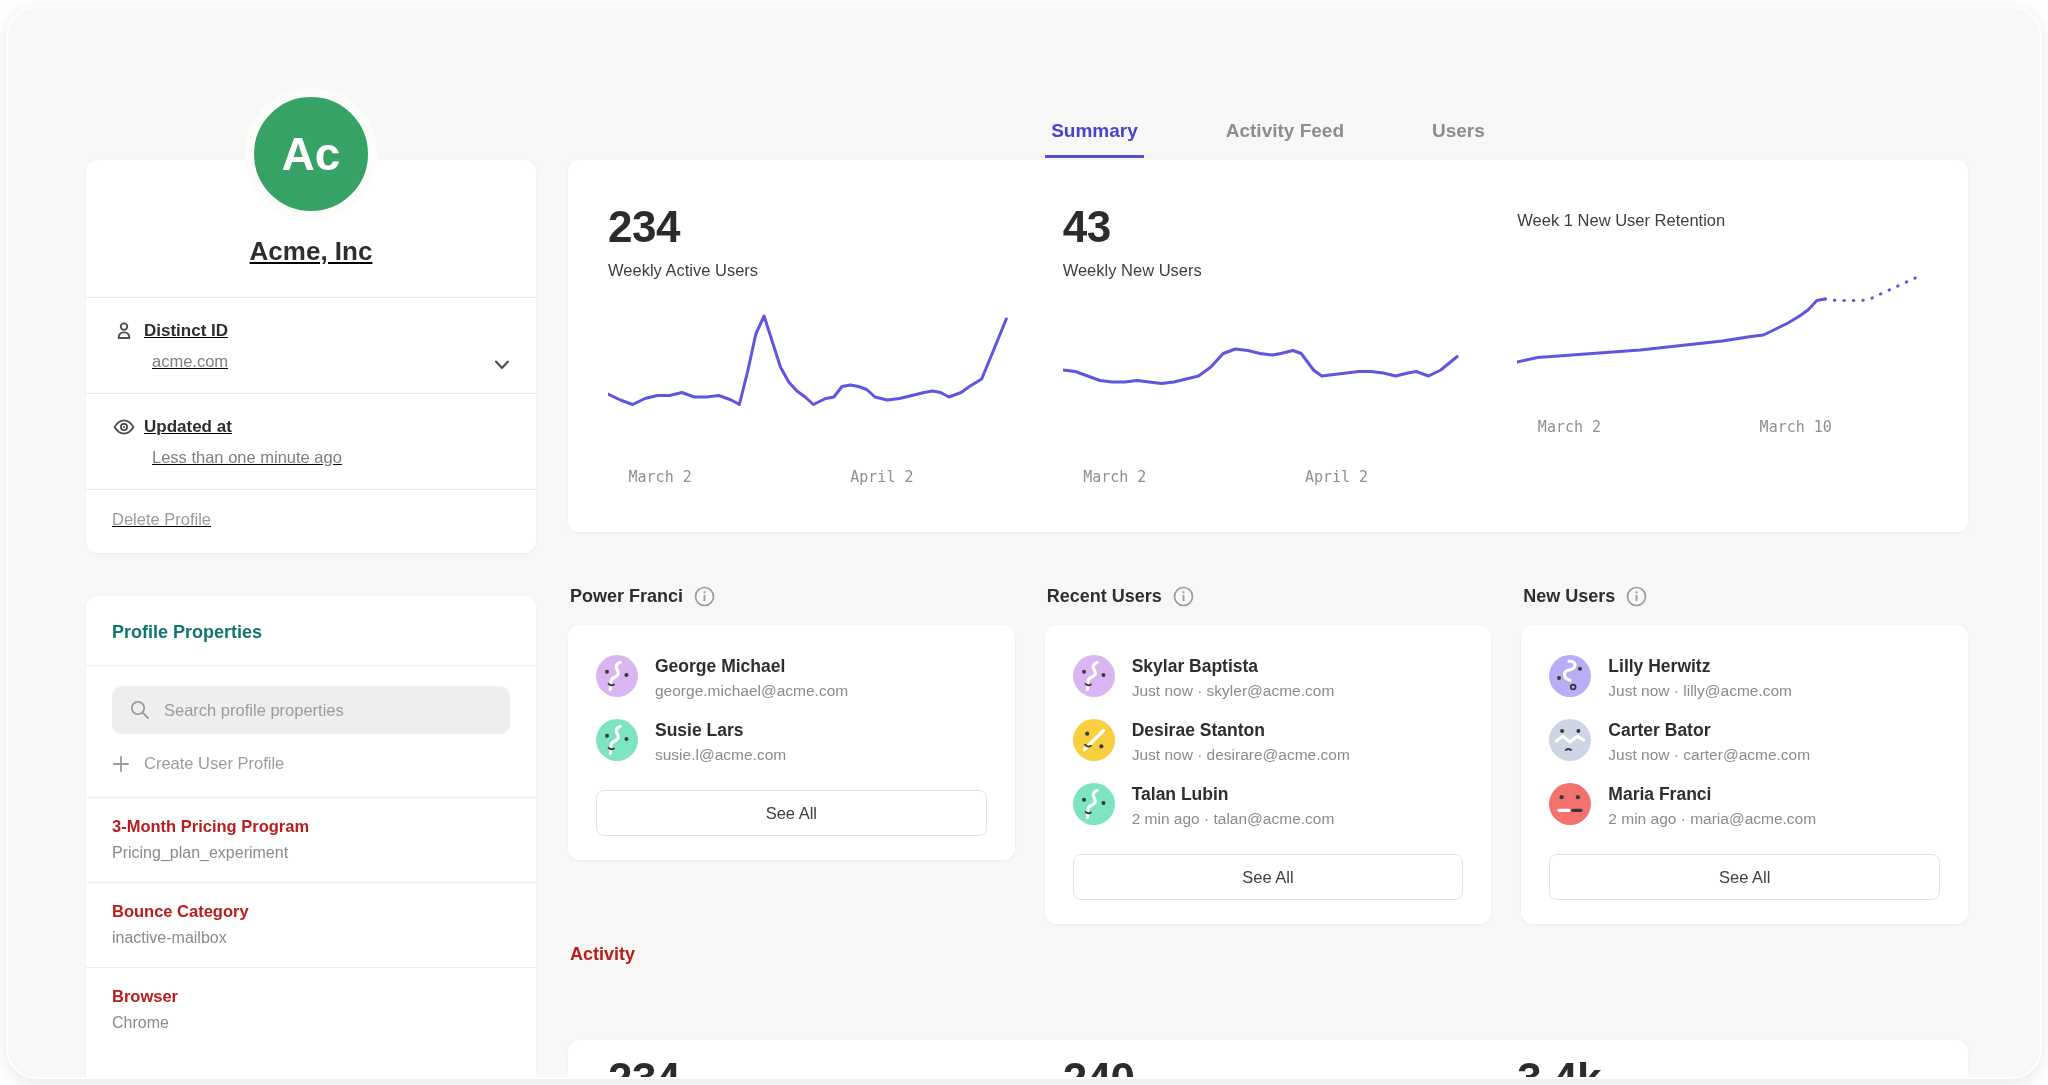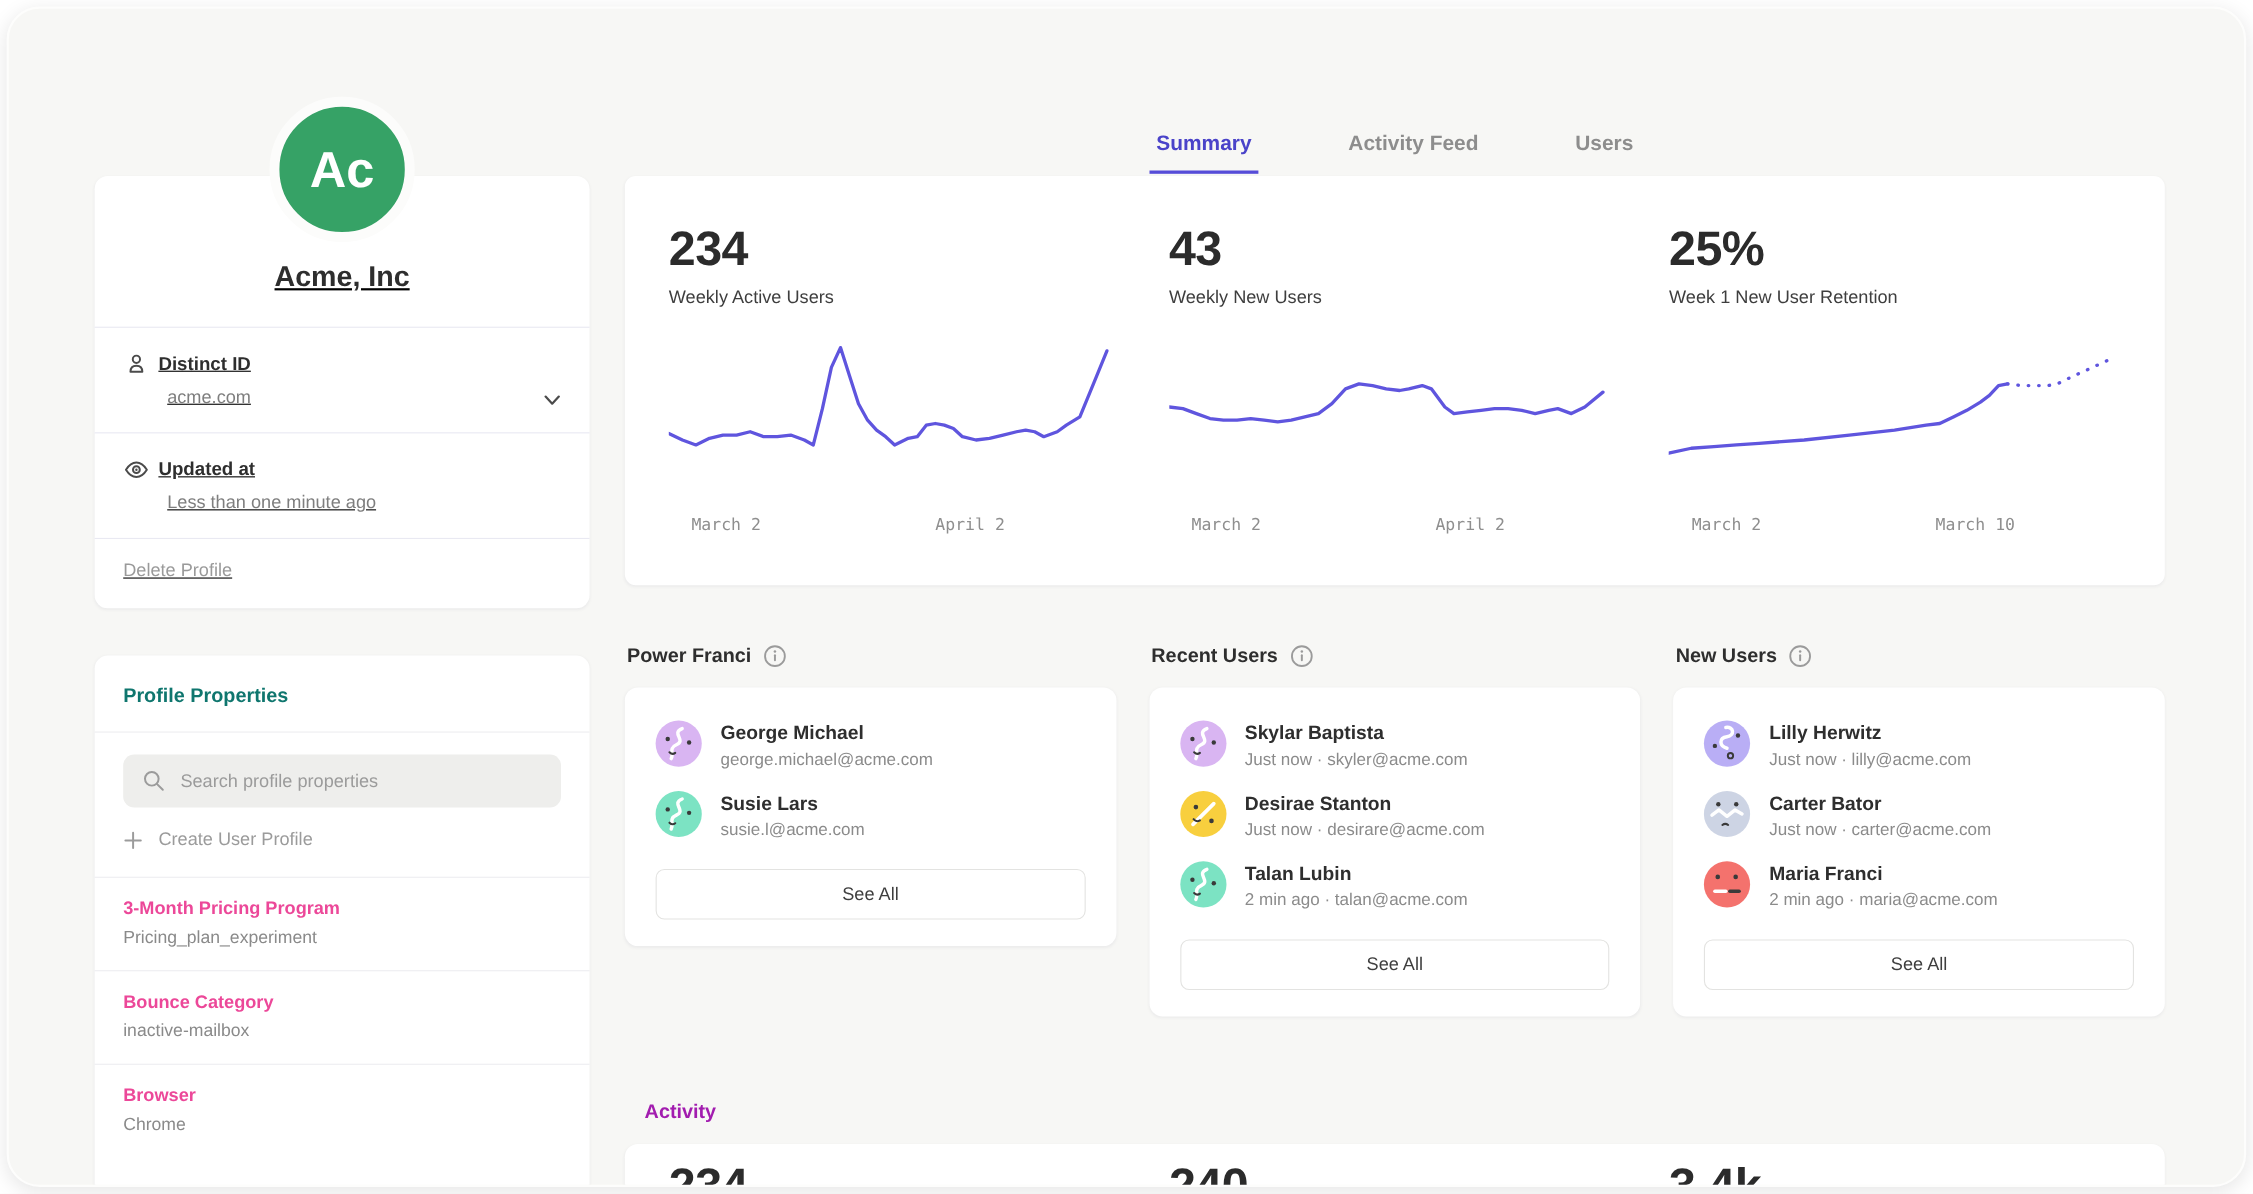--- a/index.html
+++ b/index.html
@@ -26,21 +26,21 @@
   .props-card { position:absolute; top:588px; width:100%; height:620px; padding-top:26px; }
   .props-title { font-size:18px; font-weight:700; color:#0f766e; padding:0 26px 22px; }
   .hdiv { border-top:1px solid #ededf0; }
   .search-box { margin:20px 26px 0; background:#eeeeec; border-radius:10px; height:48px;
                 display:flex; align-items:center; gap:12px; padding:0 16px; }
   .search-box input { border:none; outline:none; background:transparent; font-size:16.5px; color:#4c4c4c; width:100%;
                       font-family:"Liberation Sans", sans-serif; }
   .search-box input::placeholder { color:#9b9b9b; }
   .create-row { margin:20px 26px 24px; display:flex; align-items:center; gap:14px; color:#9b9b9b; font-size:16.5px; cursor:pointer; }
   .prop-row { border-top:1px solid #ededf0; padding:19px 26px 20px; cursor:pointer; }
-  .prop-name { font-size:16.5px; font-weight:700; color:#ec4899; }
+  .prop-name { font-size:16.5px; font-weight:700; color:#b91c1c; }
   .prop-value { font-size:16px; color:#8a8a8a; margin-top:8px; }
 
   
   .main { position:absolute; left:560px; top:0; width:1400px; }
   .tabs { position:absolute; top:112px; left:0; width:100%; display:flex; justify-content:center; gap:76px; }
   .tab { font-size:19px; font-weight:700; color:#8d8d8d; padding:0 6px 13px; cursor:pointer; }
   .tab.active { color:#4a43c9; border-bottom:3px solid #564cd8; }
 
   .summary-card { position:absolute; top:152px; left:0; width:100%; height:372px; background:#fff; border-radius:10px;
                   box-shadow:0 1px 3px rgba(25,25,60,.05); padding:42px 40px 0; display:grid;
@@ -57,21 +57,21 @@
   .lists { position:absolute; top:578px; left:0; width:100%; display:grid; grid-template-columns:1fr 1fr 1fr; column-gap:30px; }
   .list-header { display:flex; align-items:center; gap:11px; font-size:18px; font-weight:700; color:#2e2e2e; margin:0 0 18px 2px; }
   .list-card { background:#fff; border-radius:12px; box-shadow:0 1px 3px rgba(25,25,60,.05); padding:30px 28px 24px; }
   .user-row { display:flex; align-items:flex-start; gap:17px; margin-bottom:19px; cursor:pointer; }
   .user-avatar { width:42px; height:42px; border-radius:50%; flex:0 0 42px; }
   .user-name { font-size:17.5px; font-weight:700; color:#2e2e2e; padding-top:1px; }
   .user-sub { font-size:15.5px; color:#8b8b8b; margin-top:5px; }
   .see-all { margin-top:26px; border:1px solid #e3e3e1; border-radius:8px; height:46px; display:flex; align-items:center;
              justify-content:center; font-size:16.5px; color:#3e3e3e; cursor:pointer; background:#fff; }
 
-  .activity-heading { position:absolute; top:992px; left:2px; font-size:18px; font-weight:700; color:#a21caf;margin-left:16px; }
+  .activity-heading { position:absolute; top:936px; left:2px; font-size:18px; font-weight:700; color:#b91c1c; }
   .activity-card { position:absolute; top:1032px; left:0; width:100%; height:120px; background:#fff;
                    border-radius:12px 12px 0 0; box-shadow:0 1px 3px rgba(25,25,60,.05); padding:14px 40px 0;
                    display:grid; grid-template-columns:1fr 1fr 1fr; column-gap:44px; }
   .activity-card .stat-value { font-size:44px; }
 
   .stroke-ic { stroke:#4b4b4b; stroke-width:1.8; fill:none; stroke-linecap:round; stroke-linejoin:round; }
   .gray-ic  { stroke:#9b9b9b; stroke-width:1.8; fill:none; stroke-linecap:round; stroke-linejoin:round; }
 </style>
 </head>
 <body>
@@ -174,21 +174,20 @@
             <svg viewBox="0 0 412 150" preserveAspectRatio="none">
               <polyline points="0.0,66.0 12.4,67.5 24.7,72.0 37.1,76.5 49.4,78.0 61.8,78.0 74.2,76.5 86.5,78.0 98.9,79.5 111.2,78.0 123.6,75.0 136.0,72.0 148.3,63.0 160.7,49.5 173.0,45.0 185.4,46.5 197.8,49.5 210.1,51.0 218.4,49.5 230.7,46.5 239.0,49.5 251.3,66.0 259.6,72.0 271.9,70.5 284.3,69.0 296.6,67.5 309.0,67.5 321.4,69.0 333.7,72.0 346.1,69.0 354.3,67.5 366.7,72.0 379.0,66.0 395.5,52.5" fill="none" stroke="#5f55de" stroke-width="3" stroke-linejoin="round" stroke-linecap="round"></polyline>
             </svg>
           </div>
           <div class="axis">
             <span class="t0">March 2</span>
             <span class="t1">April 2</span>
           </div>
         </div>
         <div class="stat-col">
-          <div class="stat-value">25%</div>
           <div class="stat-label">Week 1 New User Retention</div>
           <div class="chart">
             <svg viewBox="0 0 412 150" preserveAspectRatio="none">
               <polyline points="0.0,108.0 20.6,103.5 41.2,102.0 61.8,100.5 82.4,99.0 123.6,96.0 164.8,91.5 206.0,87.0 234.8,82.5 247.2,81.0 259.6,75.0 271.9,69.0 284.3,61.5 292.5,55.5 300.8,46.5 309.0,45.0" fill="none" stroke="#5f55de" stroke-width="3" stroke-linejoin="round" stroke-linecap="round"></polyline>
               <polyline points="309.0,45.0 321.4,46.5 333.7,46.5 346.1,46.5 354.3,45.0 366.7,39.0 383.2,31.5 399.6,24.0" fill="none" stroke="#5f55de" stroke-width="3" stroke-linejoin="round" stroke-linecap="round" stroke-dasharray="0.5 9"></polyline>
             </svg>
           </div>
           <div class="axis">
             <span class="t0">March 2</span>
             <span class="t1">March 10</span>

